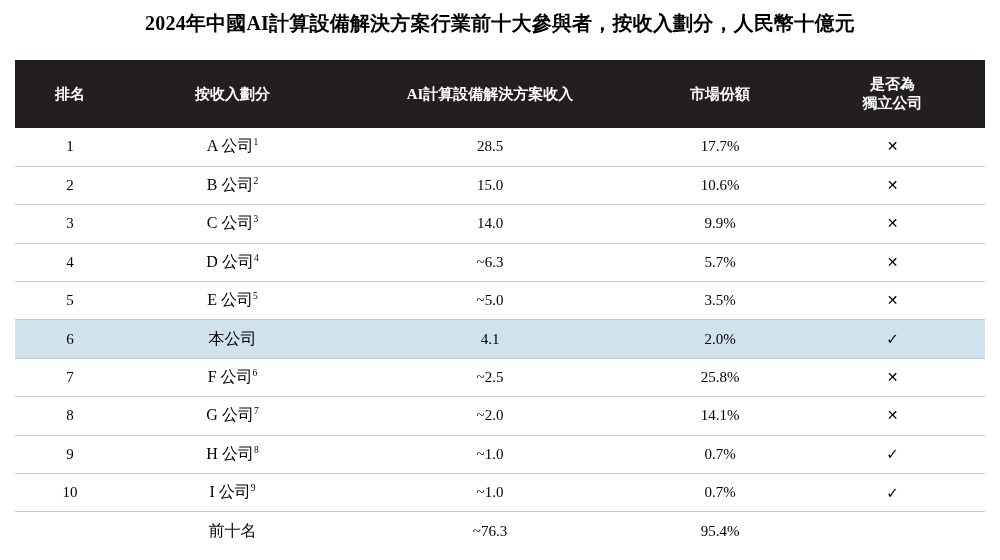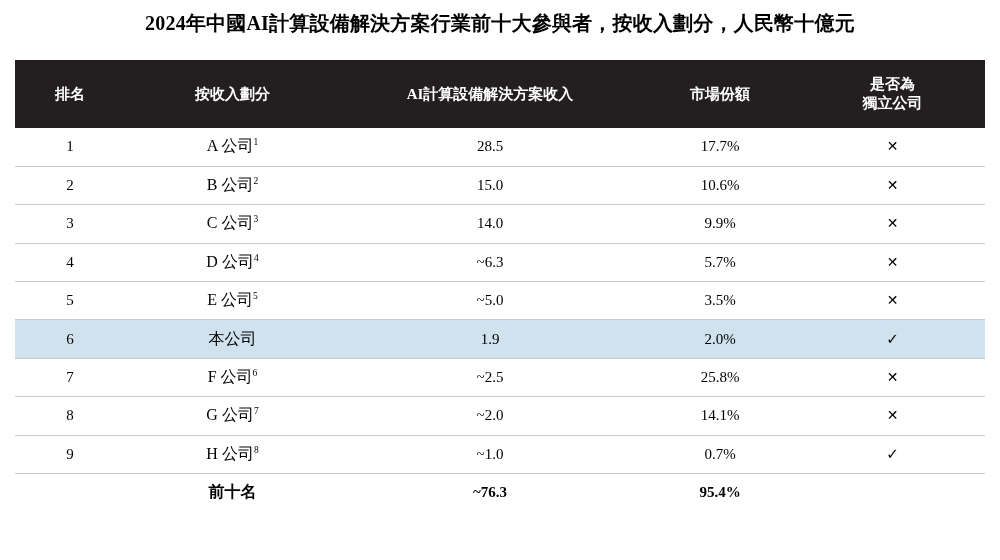--- a/index.html
+++ b/index.html
@@ -55,21 +55,21 @@
     vertical-align: middle;
     height: 38.4px;
     padding: 2px 6px;
     border-bottom: 1px solid #c9c9c9;
     background: #ffffff;
   }
   tbody tr.highlight td {
     background: #cfe2ee;
   }
   tbody tr.total td {
-    font-weight: bold;
+    font-weight: normal;
     border-bottom: 2px solid #231f20;
     background: #ffffff;
   }
   tbody tr:last-child td {
     border-bottom: none;
   }
   .col-rank { width: 110px; }
   .col-company { width: 215px; }
   .col-revenue { width: 300px; }
   .col-share { width: 160px; }
@@ -151,41 +151,48 @@
         <tr>
           <td>5</td>
           <td class="company-cell"><span>E 公司</span><sup>5</sup></td>
           <td>~5.0</td>
           <td>3.5%</td>
           <td><span class="mark-x">✕</span></td>
         </tr>
         <tr class="highlight">
           <td>6</td>
           <td class="company-cell"><span>本公司</span></td>
-          <td>1.9</td>
+          <td>4.1</td>
           <td>2.0%</td>
           <td><span class="mark-check">✓</span></td>
         </tr>
         <tr>
           <td>7</td>
           <td class="company-cell"><span>F 公司</span><sup>6</sup></td>
           <td>~2.5</td>
           <td>25.8%</td>
           <td><span class="mark-x">✕</span></td>
         </tr>
         <tr>
           <td>8</td>
           <td class="company-cell"><span>G 公司</span><sup>7</sup></td>
           <td>~2.0</td>
           <td>14.1%</td>
           <td><span class="mark-x">✕</span></td>
         </tr>
         <tr>
           <td>9</td>
           <td class="company-cell"><span>H 公司</span><sup>8</sup></td>
+          <td>~1.0</td>
+          <td>0.7%</td>
+          <td><span class="mark-check">✓</span></td>
+        </tr>
+        <tr>
+          <td>10</td>
+          <td class="company-cell"><span>I 公司</span><sup>9</sup></td>
           <td>~1.0</td>
           <td>0.7%</td>
           <td><span class="mark-check">✓</span></td>
         </tr>
         <tr class="total">
           <td></td>
           <td class="company-cell">前十名</td>
           <td>~76.3</td>
           <td>95.4%</td>
           <td></td>

